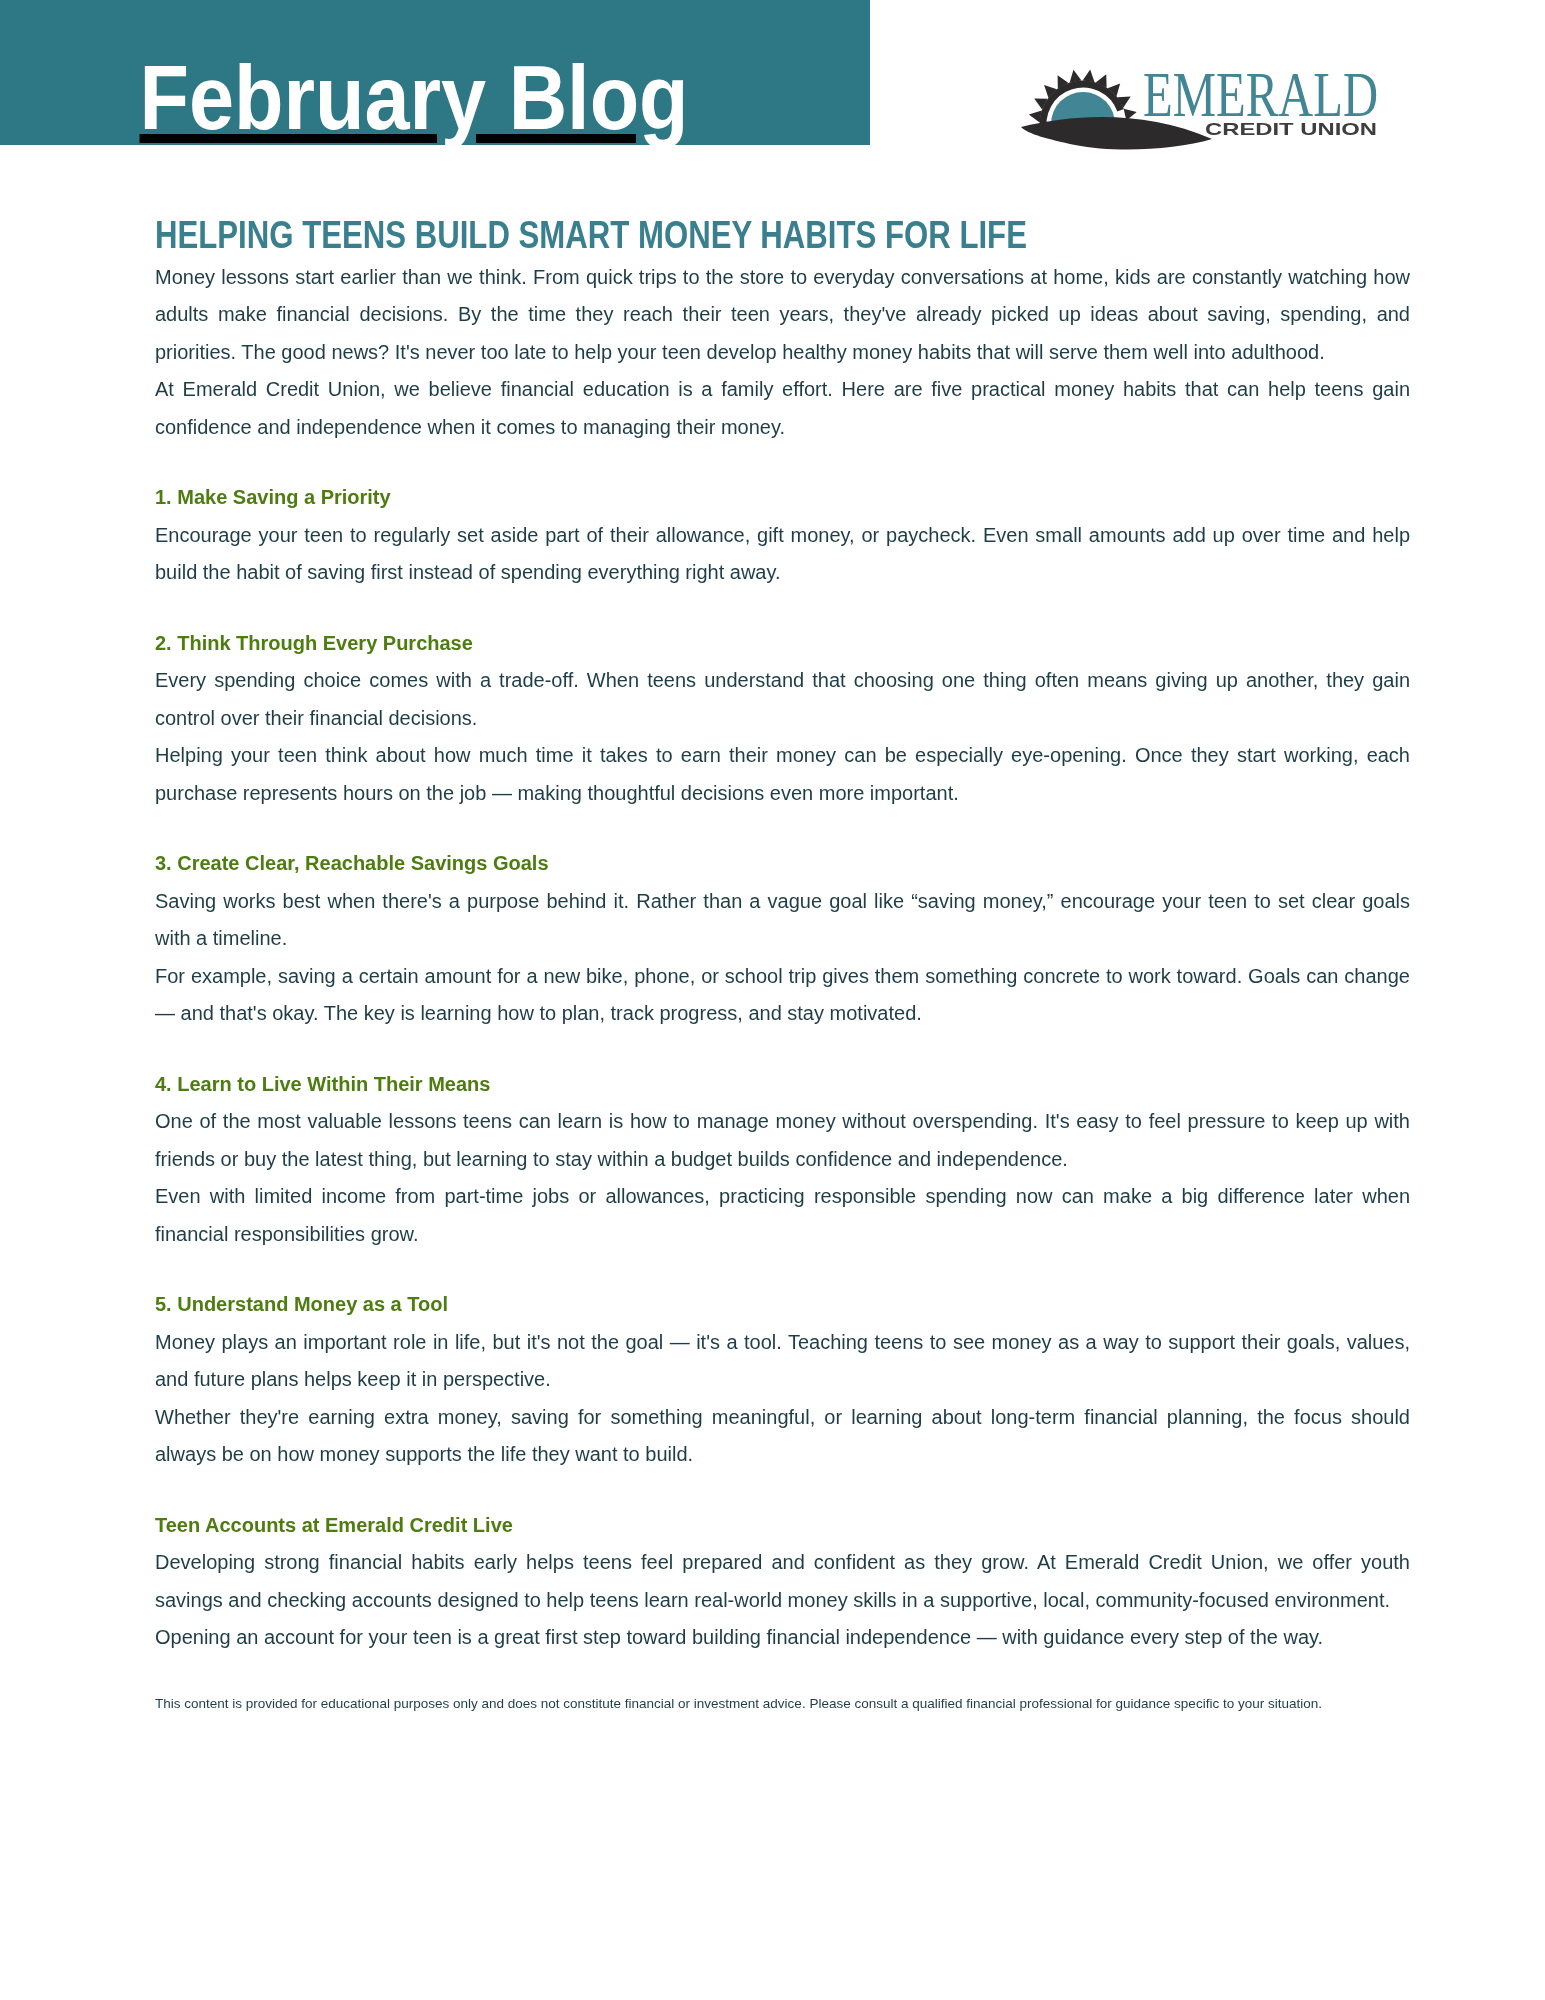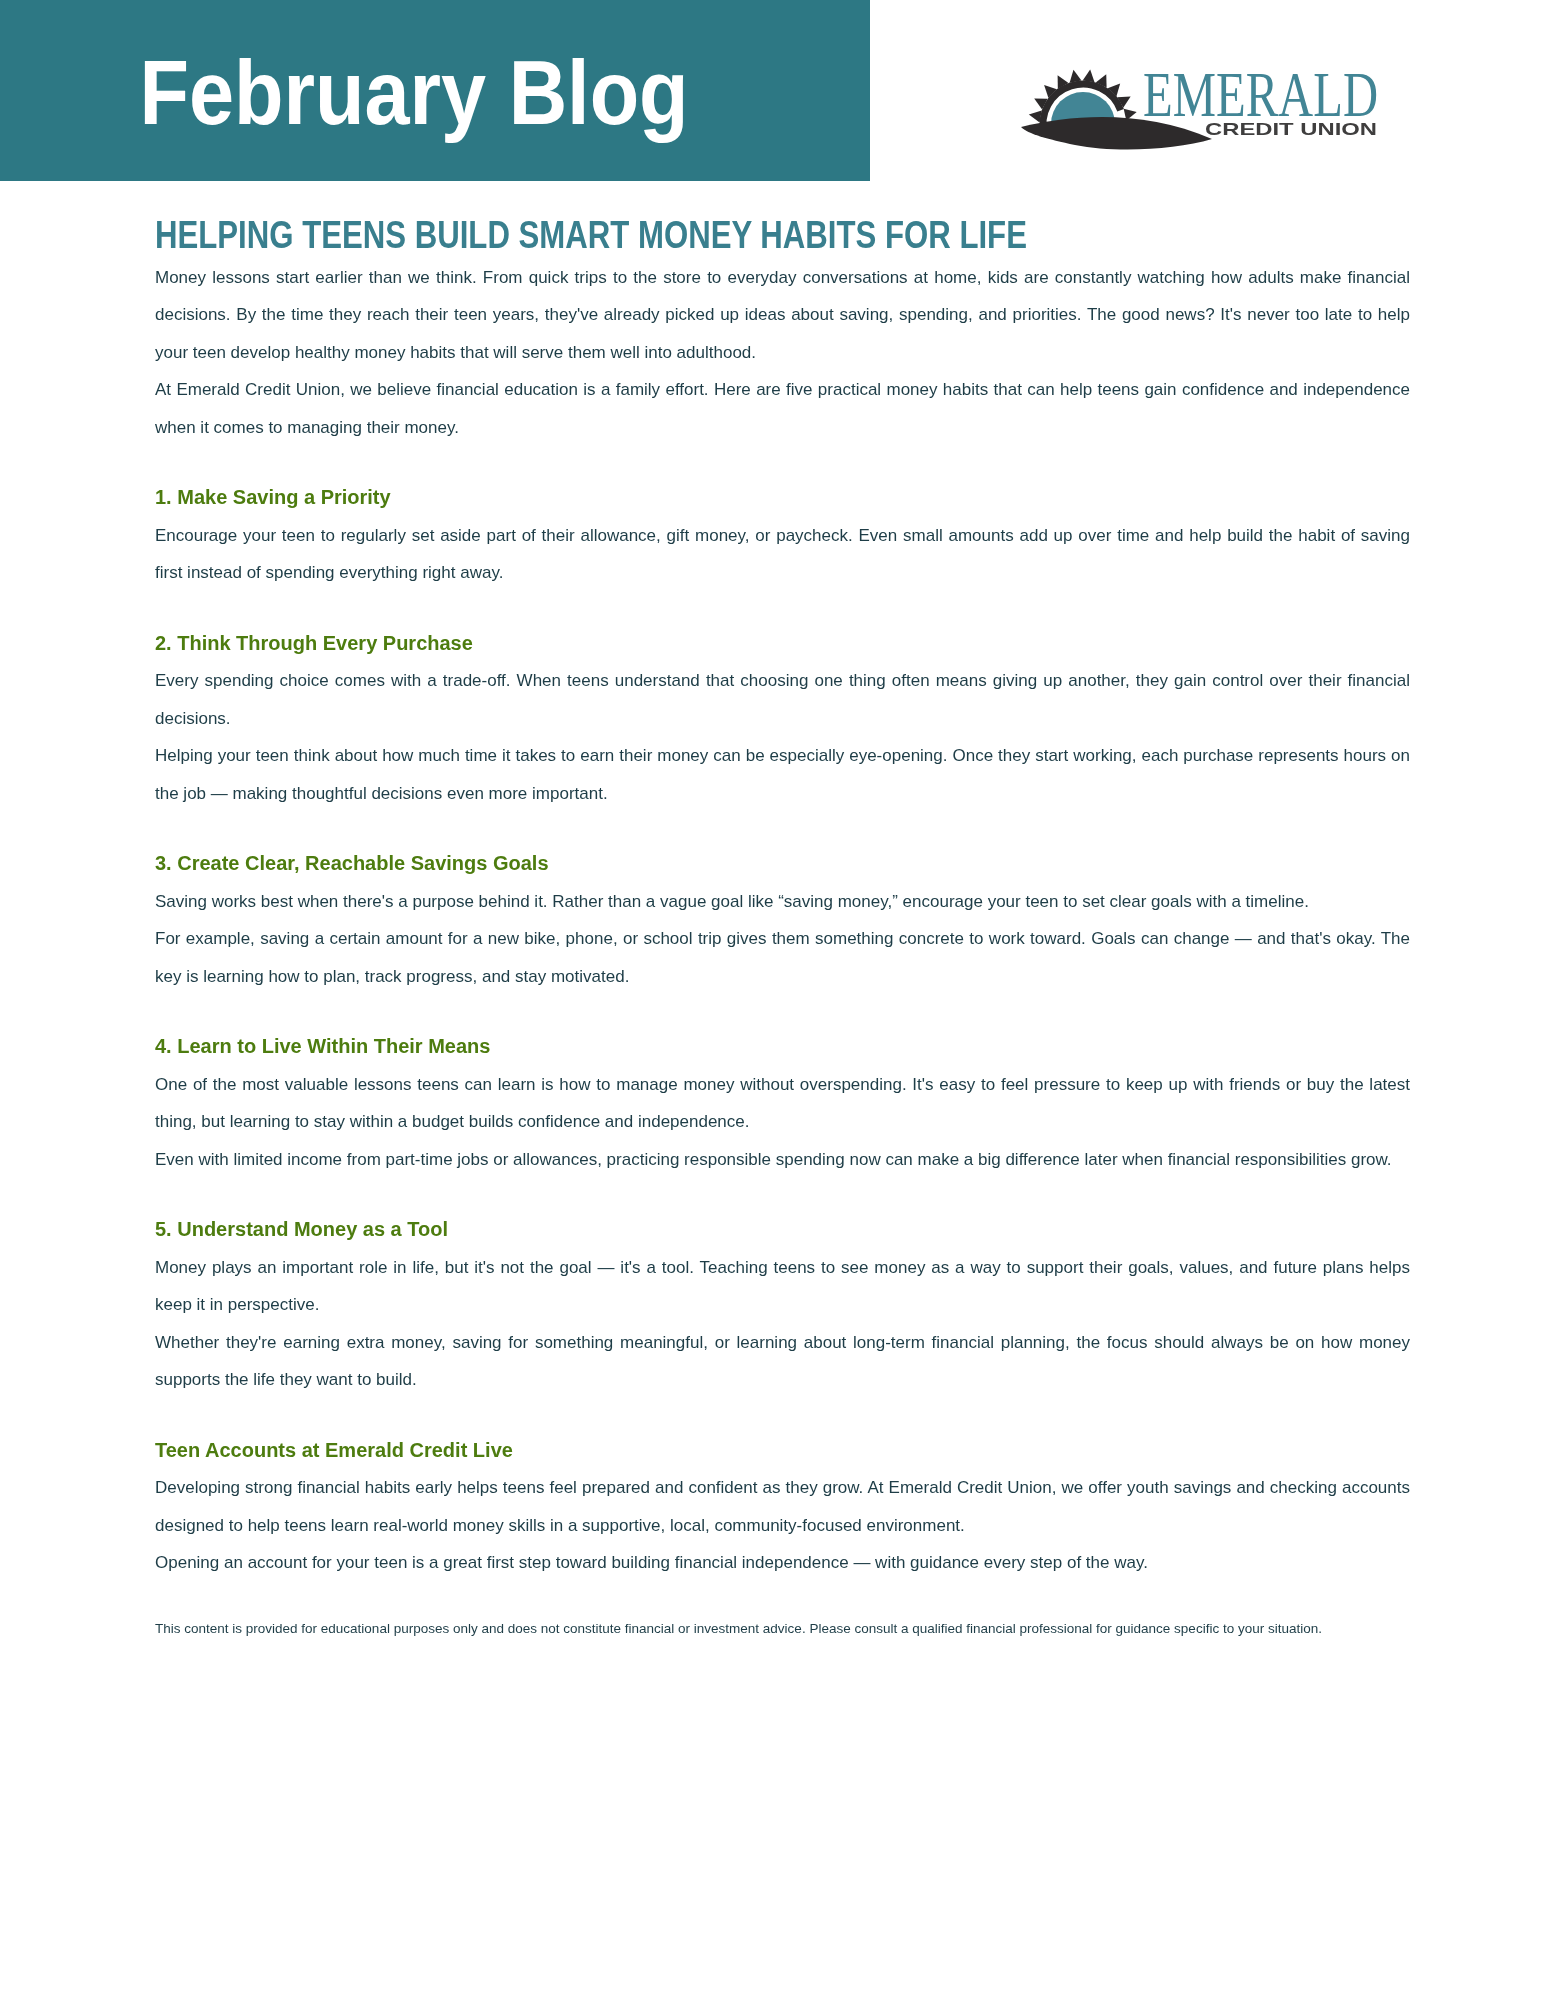--- a/index.html
+++ b/index.html
@@ -1,40 +1,40 @@
 <!DOCTYPE html>
 <html><head>
 <meta charset="utf-8">
 <style>
   html,body { margin:0; padding:0; background:#ffffff; }
   .page {
     position:relative; width:1545px; height:2000px; overflow:hidden;
     background:#ffffff; font-family:"Liberation Sans", sans-serif;
   }
   .banner {
-    position:absolute; left:0; top:0; width:870px; height:181px;
-    background:#2d7884; display:flex; align-items:center;
+    position:absolute; left:0; top:0; width:870px; height:145px;
+    background:#2d7884; display:flex; align-items:flex-end;text-decoration:underline;
   }
   .banner-title {
     margin:0; padding:6px 0 0 155px;
     font-size:90px; font-weight:700; color:#ffffff; line-height:1.05;
     white-space:nowrap; transform:scaleX(0.9); transform-origin:left center;
   }
   .logo { position:absolute; left:1015px; top:36px; width:380px; height:128px; }
   .content {
     position:absolute; left:155px; top:181px; width:1255px;
     color:#1e3d47;
   }
   .article-title {
     margin:32px 0 0 0; font-size:38px; font-weight:700; color:#397f8e;
     line-height:1.2; white-space:nowrap;
     transform:scaleX(0.82); transform-origin:left center;
   }
   .content p {
-    margin:0; font-size:17px; line-height:37.5px; text-align:justify;
+    margin:0; font-size:20px; line-height:37.5px; text-align:justify;
     text-justify:inter-word;
   }
   .intro { margin-top:12px; }
   .section-heading {
     margin:33px 0 0 0; font-size:20px; font-weight:700; line-height:37.5px;
     color:#4d7c0f;
   }
   .disclaimer {
     margin-top:28px !important; font-size:13.5px !important;
     line-height:38px !important; color:#1e3d47;

